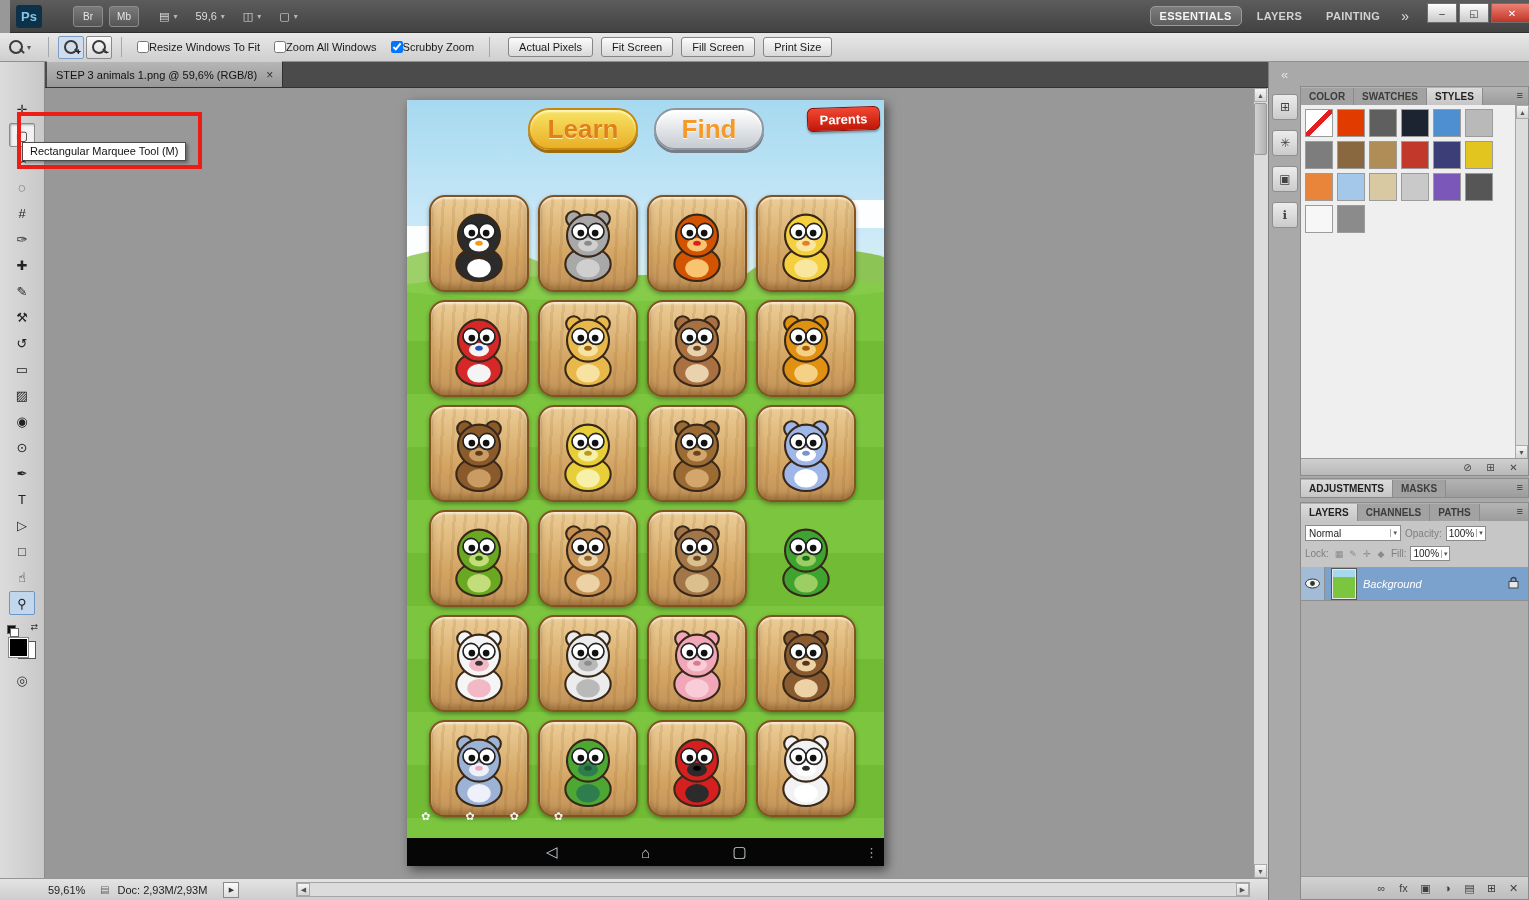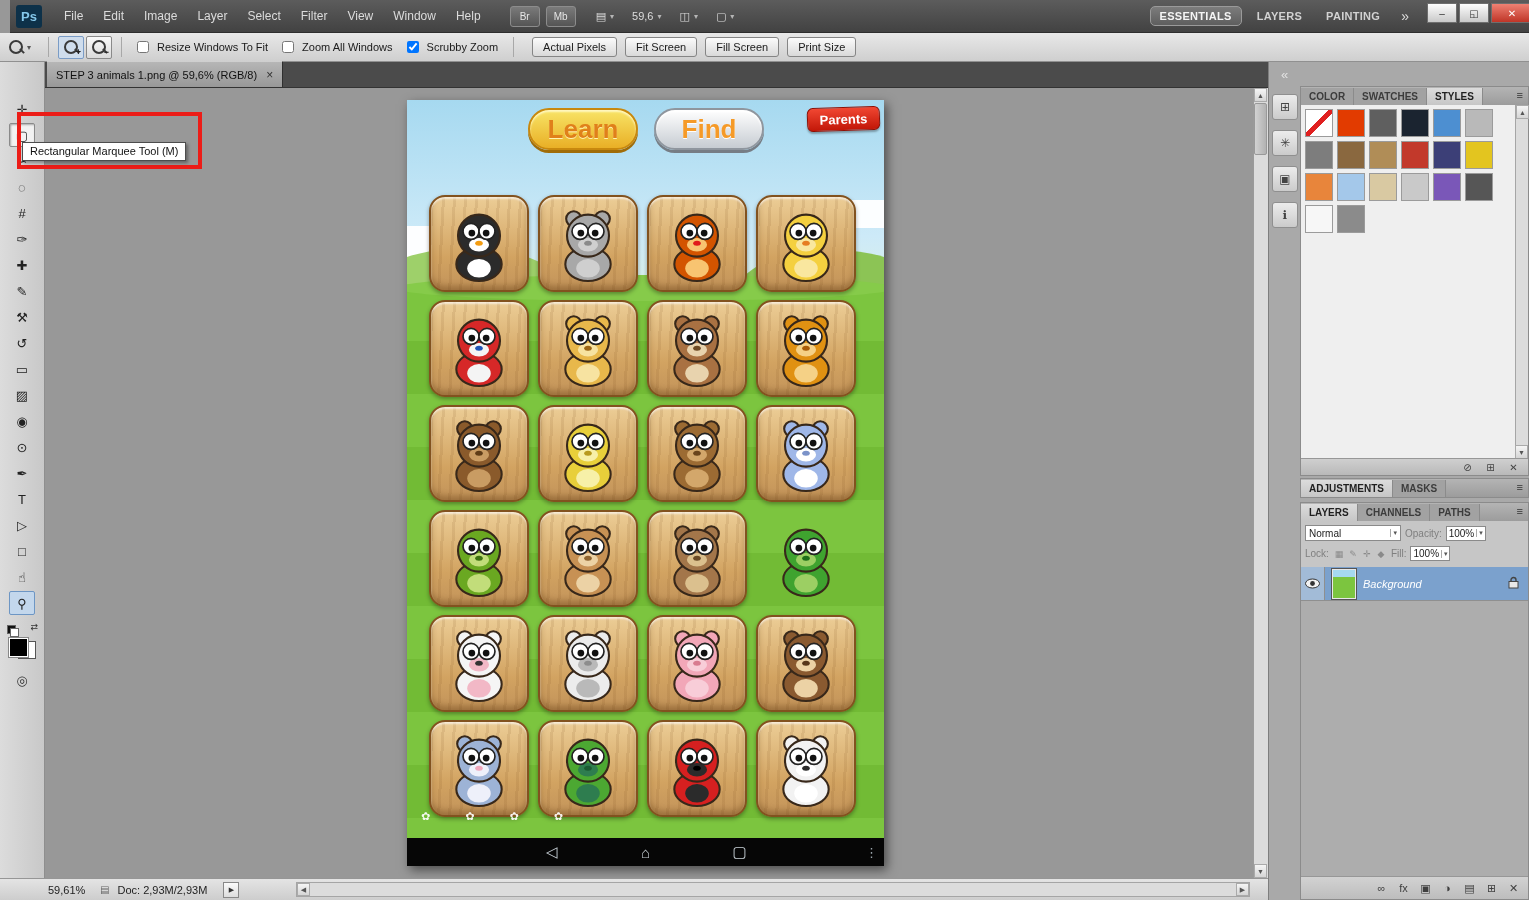--- a/index.html
+++ b/index.html
@@ -37,21 +37,21 @@
   #tool-preset{display:flex;align-items:center;gap:4px;padding:0 9px;}
   .mag{position:relative;width:10px;height:10px;border:2px solid #3a3a3a;border-radius:50%;display:inline-block;}
   .mag::after{content:"";position:absolute;left:8px;top:8px;width:6px;height:2px;background:#3a3a3a;transform:rotate(45deg);}
   .tiny-dd{font-size:8px;color:#555;}
   .opt-sep{width:1px;height:20px;background:#a8a8a8;margin:0 8px;}
   .zbtn{width:24px;height:21px;border:1px solid #8a8a8a;border-radius:2px;background:linear-gradient(#fafafa,#dadada);
     display:flex;align-items:center;justify-content:center;margin:0 1px;position:relative;}
   .zbtn.pressed{background:#cfdded;border-color:#7a9cc6;}
   .zbtn .sign{position:absolute;font-weight:bold;font-size:9px;right:2px;bottom:1px;color:#222;}
   #options-checkboxes{display:flex;align-items:center;}
-  .opt-check{display:flex;align-items:center;gap:8px;margin:0 7px;}
+  .opt-check{display:flex;align-items:center;gap:0;margin:0 7px;}
   .opt-check input{width:12px;height:12px;margin:0;}
   #options-buttons{display:flex;align-items:center;margin-left:6px;}
   .opt-btn{margin:0 4px;padding:3px 10px;border:1px solid #858585;border-radius:3px;
     background:linear-gradient(#fbfbfb,#d9d9d9);font-size:11px;color:#1a1a1a;font-family:inherit;}
 
   
   #tabbar{position:absolute;left:45px;top:62px;width:1223px;height:26px;background:#4b4b4b;box-sizing:border-box;
     border-bottom:1px solid #333;display:flex;align-items:flex-end;}
   #doc-tab{height:25px;background:linear-gradient(#b6b6b6,#989898);color:#111;font-size:11px;
     display:flex;align-items:center;padding:0 9px;border-right:1px solid #2f2f2f;border-top:1px solid #cfcfcf;margin-left:2px;}
@@ -184,31 +184,20 @@
   
   #red-box{position:absolute;left:17px;top:112px;width:185px;height:57px;border:4px solid #ec1c17;z-index:90;box-sizing:border-box;}
   #tooltip{position:absolute;left:22px;top:142px;z-index:95;background:#ffffff;border:1px solid #4d4d4d;
     padding:2px 7px 3px;font-size:11px;color:#111;box-shadow:2px 2px 3px rgba(0,0,0,.35);white-space:nowrap;}
 </style>
 </head>
 <body>
 
 <div id="menubar">
   <div id="ps-logo">Ps</div>
-  <div id="menu-items">
-      <div class="menu-item">File</div>
-      <div class="menu-item">Edit</div>
-      <div class="menu-item">Image</div>
-      <div class="menu-item">Layer</div>
-      <div class="menu-item">Select</div>
-      <div class="menu-item">Filter</div>
-      <div class="menu-item">View</div>
-      <div class="menu-item">Window</div>
-      <div class="menu-item">Help</div>
-    </div>
   <div id="quick-buttons">
       <div class="qbtn">Br</div>
       <div class="qbtn">Mb</div>
     </div>
   <div id="icon-buttons">
       <div class="ibtn">
         <span>▤</span>
         <span class="dd">▾</span>
       </div>
       <div class="ibtn">

